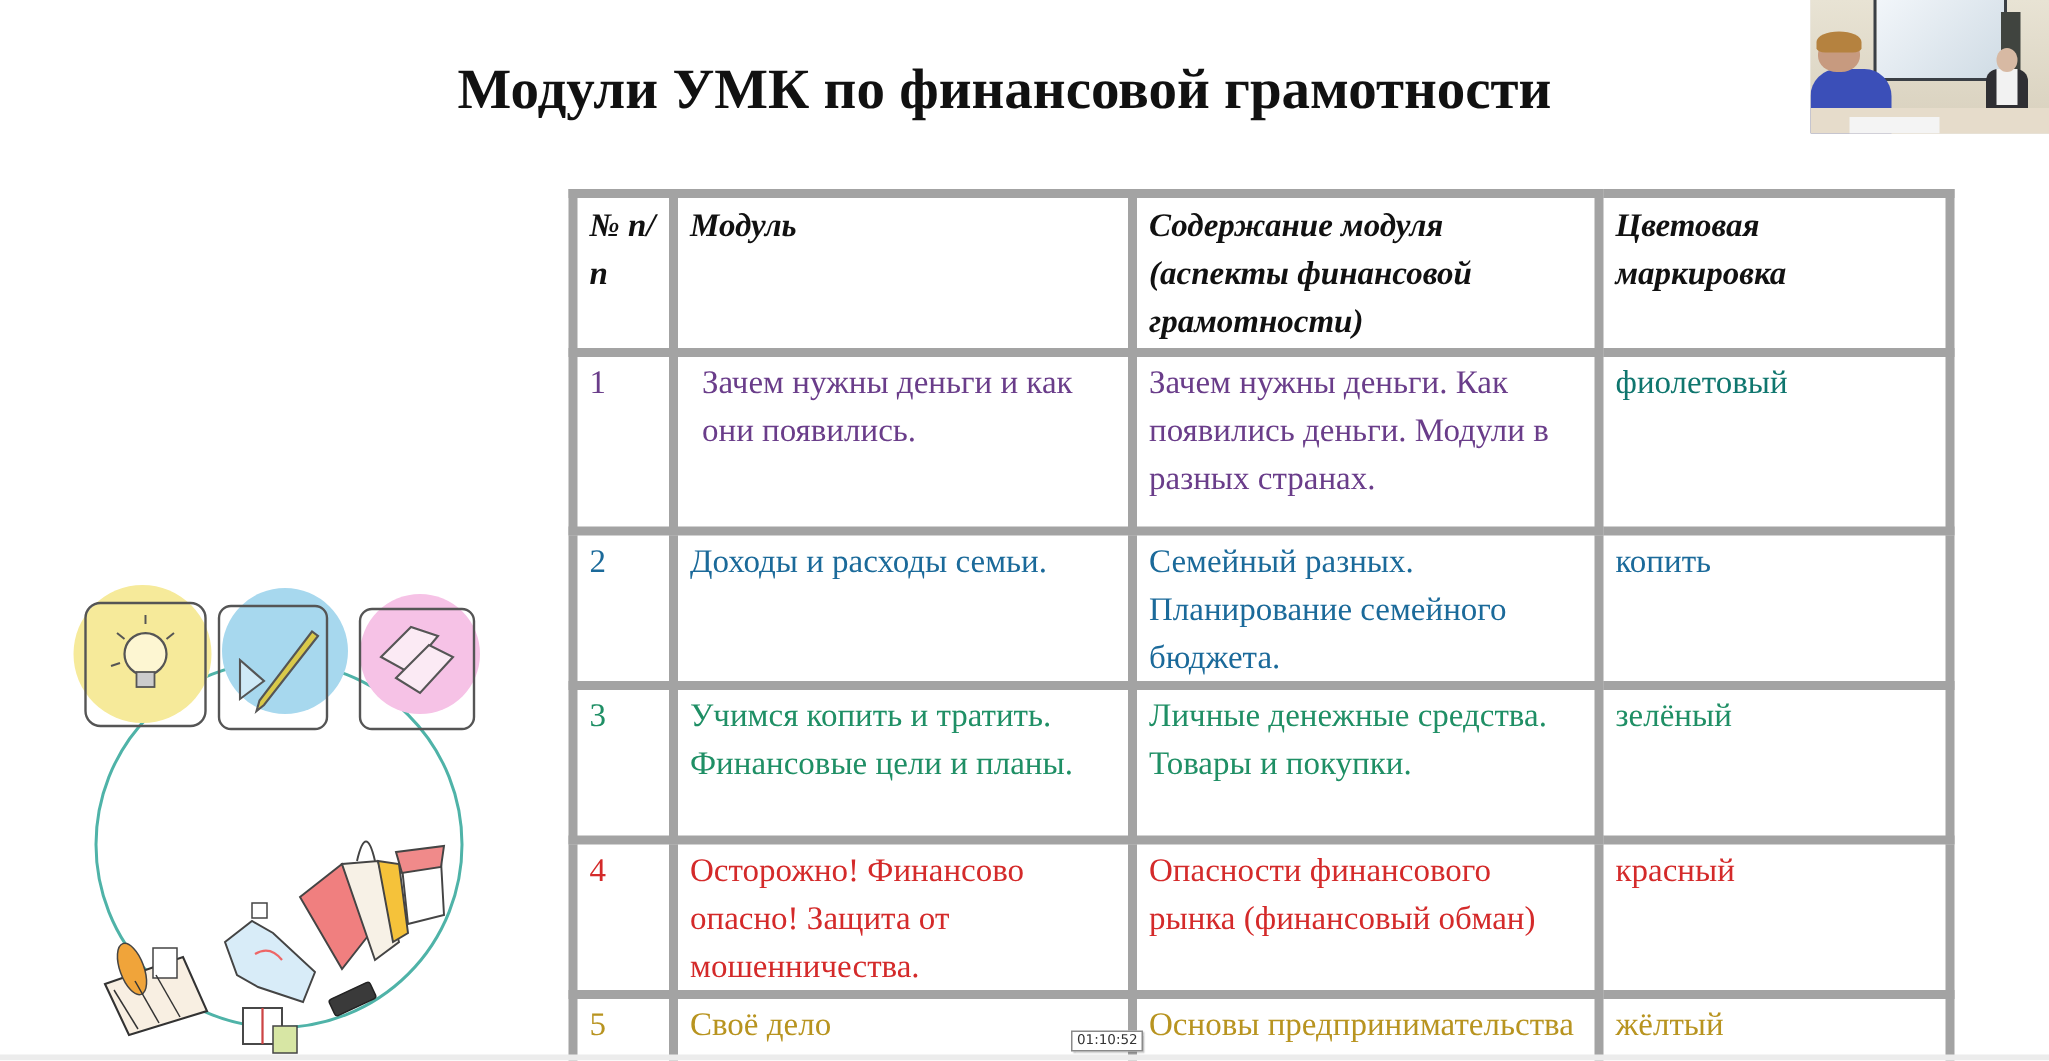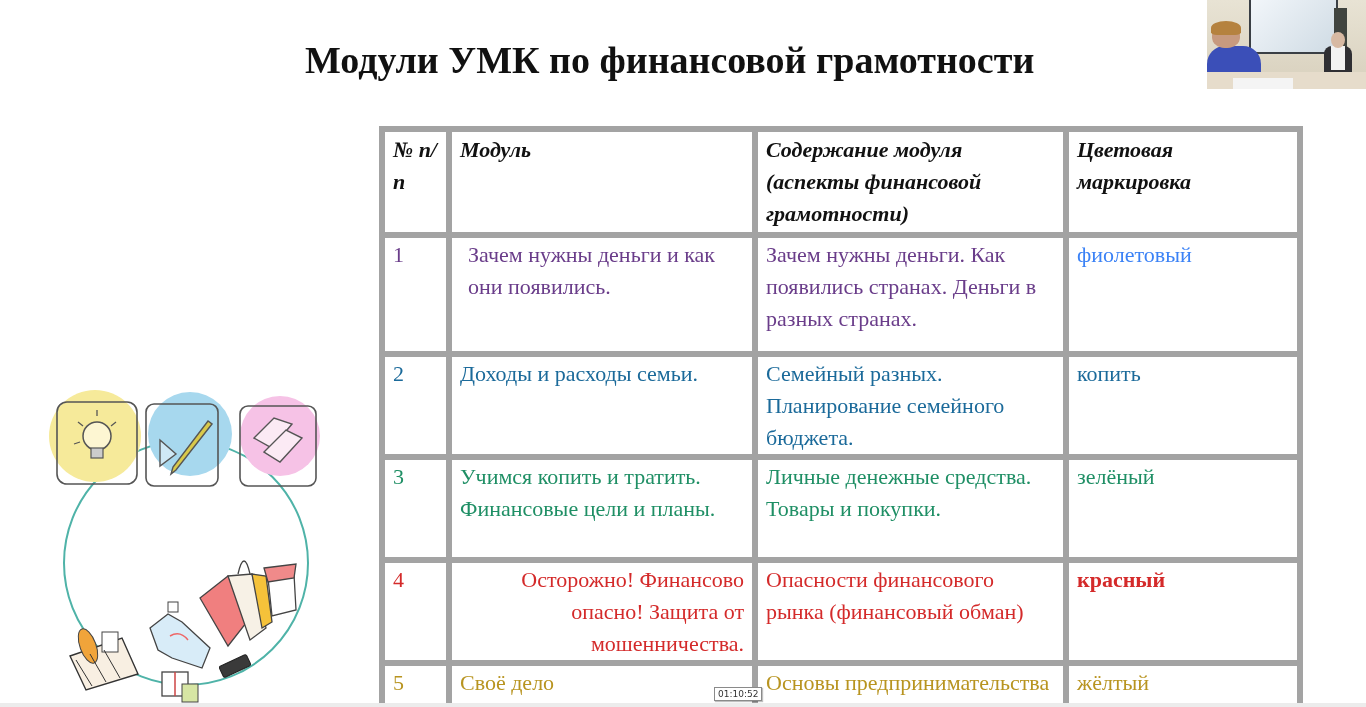--- a/index.html
+++ b/index.html
@@ -91,40 +91,40 @@
       <th>№ п/п</th>
       <th>Модуль</th>
       <th>Содержание модуля (аспекты финансовой грамотности)</th>
       <th>Цветовая маркировка</th>
     </tr>
   </thead>
   <tbody>
     <tr class="r1">
       <td style="color: rgb(106, 61, 138);">1</td>
       <td style="color: rgb(106, 61, 138); padding-left: 16px;">Зачем нужны деньги и как они появились.</td>
-      <td style="color: rgb(106, 61, 138);">Зачем нужны деньги. Как появились странах. Деньги в разных странах.</td>
-      <td style="color: #3b82f6; margin-left: 43px;">фиолетовый</td>
+      <td style="color: rgb(106, 61, 138);">Зачем нужны деньги. Как появились деньги. Модули в разных странах.</td>
+      <td style="color: #0f766e; margin-left: 43px;">фиолетовый</td>
     </tr>
     <tr class="r2">
       <td style="color: rgb(27, 106, 154);">2</td>
       <td style="color: rgb(27, 106, 154);">Доходы и расходы семьи.</td>
       <td style="color: rgb(27, 106, 154);">Семейный разных. Планирование семейного бюджета.</td>
       <td style="color: rgb(27, 106, 154);">копить</td>
     </tr>
     <tr class="r3">
       <td style="color: rgb(31, 143, 101);">3</td>
       <td style="color: rgb(31, 143, 101);">Учимся копить и тратить. Финансовые цели и планы.</td>
       <td style="color: rgb(31, 143, 101);">Личные денежные средства. Товары и покупки.</td>
       <td style="color: rgb(31, 143, 101); border-radius: 21px;">зелёный</td>
     </tr>
     <tr class="r4">
       <td style="color: rgb(212, 42, 42);">4</td>
-      <td style="color: rgb(212, 42, 42); text-align: right;">Осторожно! Финансово опасно! Защита от мошенничества.</td>
+      <td style="color: rgb(212, 42, 42);">Осторожно! Финансово опасно! Защита от мошенничества.</td>
       <td style="color: rgb(212, 42, 42);">Опасности финансового рынка (финансовый обман)</td>
-      <td style="color: rgb(212, 42, 42); font-weight: bold;">красный</td>
+      <td style="color: rgb(212, 42, 42);">красный</td>
     </tr>
     <tr class="r5">
       <td style="color: rgb(184, 148, 32);">5</td>
       <td style="color: rgb(184, 148, 32);">Своё дело</td>
       <td style="color: rgb(184, 148, 32);">Основы предпринимательства в</td>
       <td style="color: rgb(184, 148, 32);">жёлтый</td>
     </tr>
   </tbody>
 </table>
 

